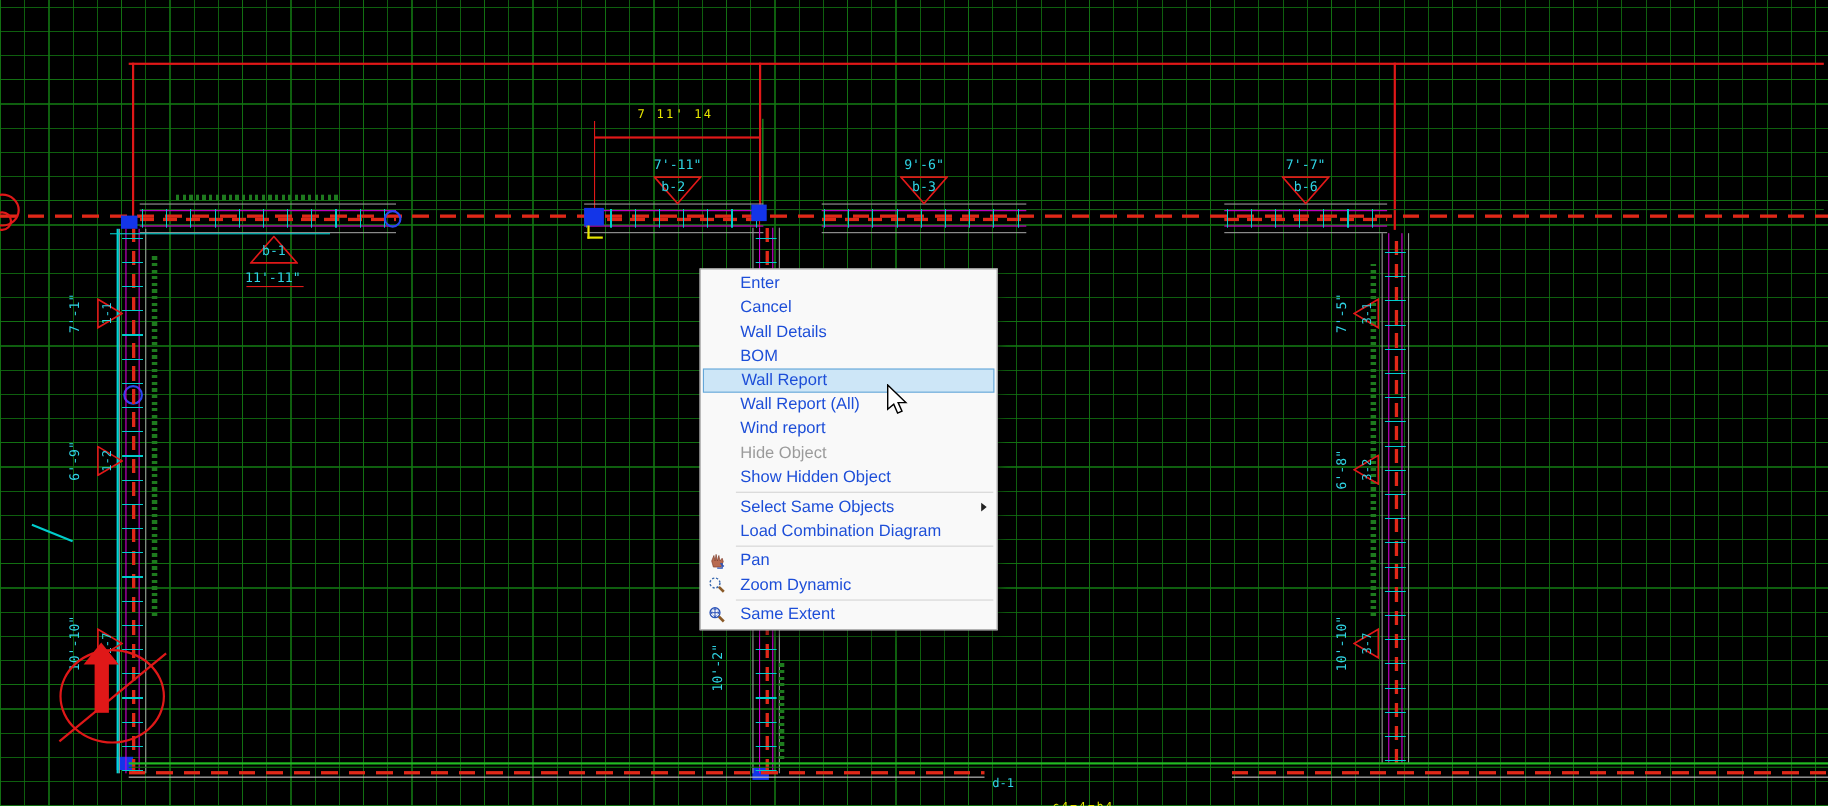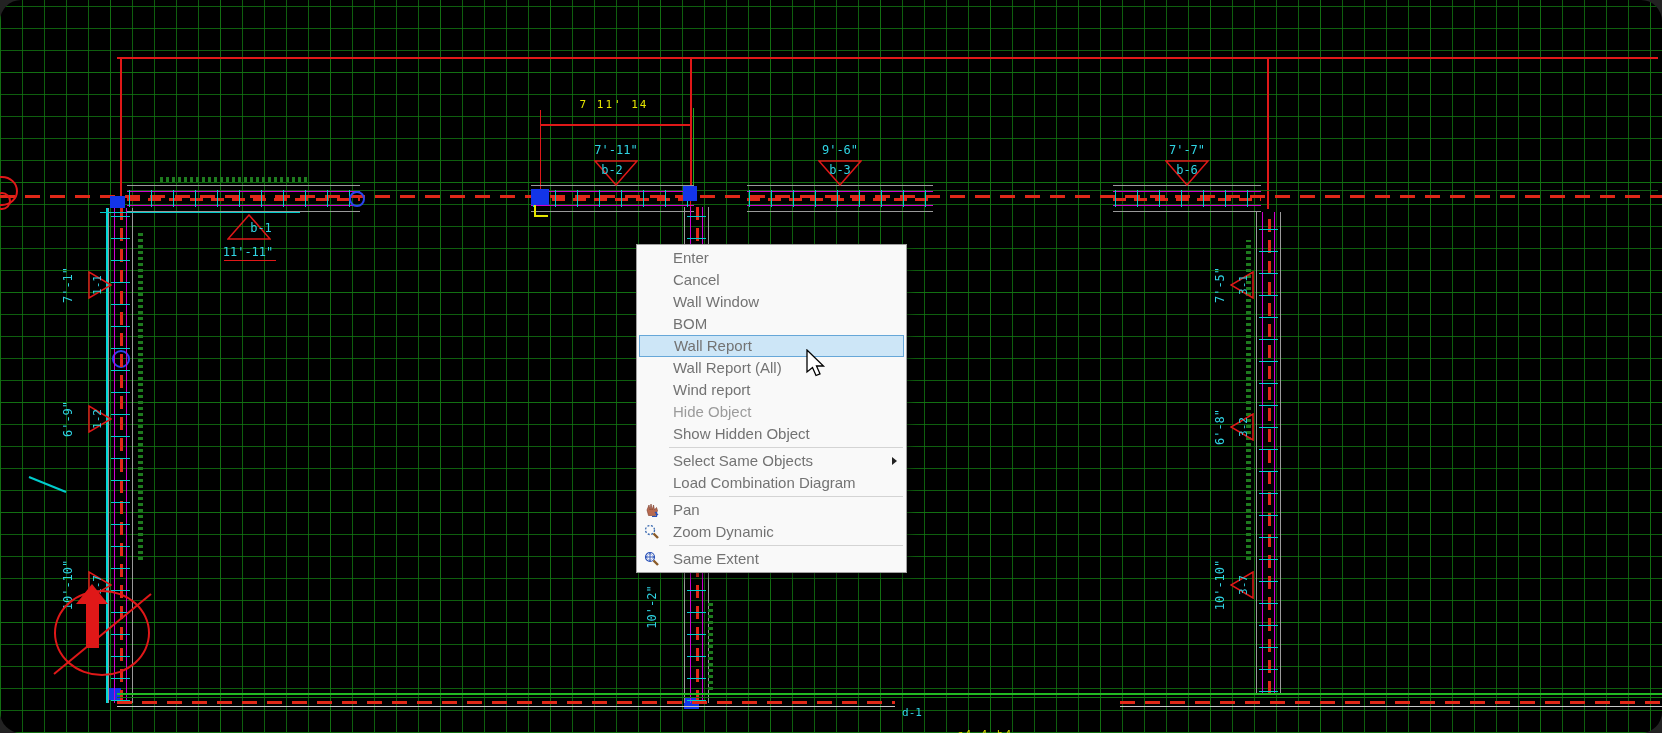--- a/index.html
+++ b/index.html
@@ -1,17 +1,17 @@
 <!DOCTYPE html>
 <html><head>
 <meta charset="utf-8">
 <style>
   html,body{margin:0;padding:0;background:#222;}
   .screen{position:relative;width:1662px;height:733px;background:#000;overflow:hidden;
-          font-family:"Liberation Sans",sans-serif;border-radius:21px;}
+          font-family:"Liberation Sans",sans-serif;}
   
   .grid{position:absolute;inset:0;
     background-image:
       repeating-linear-gradient(90deg, rgba(18,118,18,.8) 0 1px, transparent 1px 22px),
       repeating-linear-gradient(0deg,  rgba(18,118,18,.8) 0 1px, transparent 1px 22px),
       repeating-linear-gradient(90deg, rgba(40,185,40,.45) 0 1px, transparent 1px 110px),
       repeating-linear-gradient(0deg,  rgba(40,185,40,.45) 0 1px, transparent 1px 110px);}
   
   .abs{position:absolute;}
   .redline{background:#e01818;}
@@ -39,21 +39,21 @@
   .clabel.sm{font-size:11px;}
   .ylabel{position:absolute;color:#e6e600;font:11px "DejaVu Sans Mono","Liberation Mono",monospace;
           white-space:nowrap;transform:translate(-50%,-50%);letter-spacing:2px;}
   .grip{position:absolute;background:#1335e8;}
   .bcirc{position:absolute;border:2px solid #2a46ee;border-radius:50%;}
   .rcirc{position:absolute;border:2px solid #e01818;border-radius:50%;}
   
   .menu{position:absolute;left:636px;top:244px;width:271px;box-sizing:border-box;
         background:#f9f9f9;border:1px solid #a0a0a0;box-shadow:4px 4px 7px rgba(0,0,0,.45);
         padding:2px 0;z-index:20;}
-  .mi{position:relative;height:22px;line-height:22px;padding-left:36px;font-size:15px;color:#737373;cursor:default;}
+  .mi{position:relative;height:22px;line-height:22px;padding-left:36px;font-size:15px;color:#1d4ed8;cursor:default;}
   .mi.hl{background:#cde6f7;border:1px solid #66a7d8;line-height:20px;margin:0 2px;padding-left:34px;box-sizing:border-box;}
   .mi.dis{color:#9b9b9b;}
   .sep{height:1px;background:#d4d4d4;margin:2px 3px 2px 32px;}
   .mi .ic{position:absolute;left:7px;top:3px;width:16px;height:16px;}
   .mi .sub{position:absolute;right:9px;top:7px;width:0;height:0;
            border-left:5px solid #222;border-top:4px solid transparent;border-bottom:4px solid transparent;}
   .cursor{position:absolute;left:806px;top:349px;z-index:30;}
 </style>
 </head>
 <body>
@@ -105,21 +105,21 @@
   <div class="grip" style="left:110px;top:196px;width:15px;height:12px;"></div>
   <div class="grip" style="left:106px;top:688px;width:15px;height:12px;"></div>
   <div class="grip" style="left:684px;top:698px;width:15px;height:11px;"></div>
   <div class="abs" style="left:534px;top:205px;width:12px;height:10px;border-left:2px solid #e6e600;border-bottom:2px solid #e6e600;"></div>
   <div class="bcirc" style="left:349px;top:191px;width:12px;height:12px;"></div>
   <div class="bcirc" style="left:112px;top:350px;width:14px;height:14px;"></div>
 
   <svg class="abs" style="left:227px;top:214px;" width="44" height="26">
       <path d="M22 1 L43 25 H1 Z" fill="none" stroke="#e01818" stroke-width="1.5"></path>
     </svg>
-  <div class="clabel" style="left:261px;top:228px;">b-1</div>
+  <div class="clabel" style="left:249px;top:228px;">b-1</div>
   <div class="clabel" style="left:248px;top:252px;">11'-11"</div>
   <div class="abs redline" style="left:224px;top:260px;width:52px;height:1px;"></div>
 
   <svg class="abs" style="left:594px;top:160px;" width="44" height="26">
       <path d="M1 1 H43 L22 25 Z" fill="none" stroke="#e01818" stroke-width="1.5"></path>
     </svg>
   <div class="clabel" style="left:612px;top:170px;">b-2</div>
   <div class="clabel" style="left:616px;top:150px;">7'-11"</div>
 
   <svg class="abs" style="left:818px;top:160px;" width="44" height="26">
@@ -215,21 +215,21 @@
   <div class="rcirc" style="left:54px;top:590px;width:92px;height:82px;"></div>
   <svg class="abs" style="left:52px;top:590px;" width="102" height="88">
       <line x1="2" y1="84" x2="99" y2="4" stroke="#e01818" stroke-width="2"></line>
     </svg>
   <div class="abs redline" style="left:86px;top:602px;width:13px;height:46px;"></div>
   <div class="abs" style="left:76px;top:584px;width:0;height:0;border-left:16px solid transparent;border-right:16px solid transparent;border-bottom:20px solid #e01818;"></div>
 
   <div class="menu">
     <div class="mi"><span>Enter</span></div>
     <div class="mi"><span>Cancel</span></div>
-    <div class="mi"><span>Wall Window</span></div>
+    <div class="mi"><span>Wall Details</span></div>
     <div class="mi"><span>BOM</span></div>
     <div class="mi hl"><span>Wall Report</span></div>
     <div class="mi"><span>Wall Report (All)</span></div>
     <div class="mi"><span>Wind report</span></div>
     <div class="mi dis"><span>Hide Object</span></div>
     <div class="mi"><span>Show Hidden Object</span></div>
     <div class="sep"></div>
     <div class="mi">
       <span>Select Same Objects</span>
       <span class="sub"></span>

